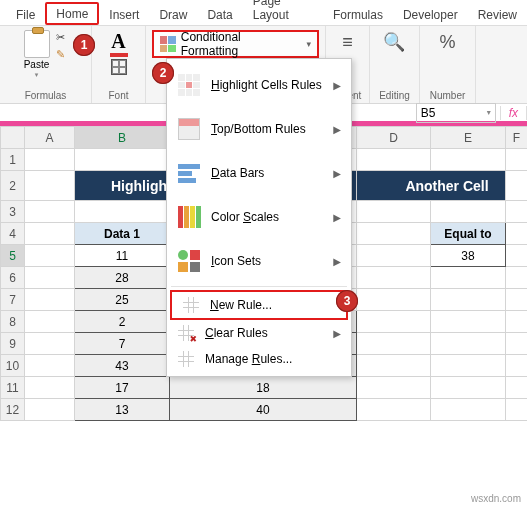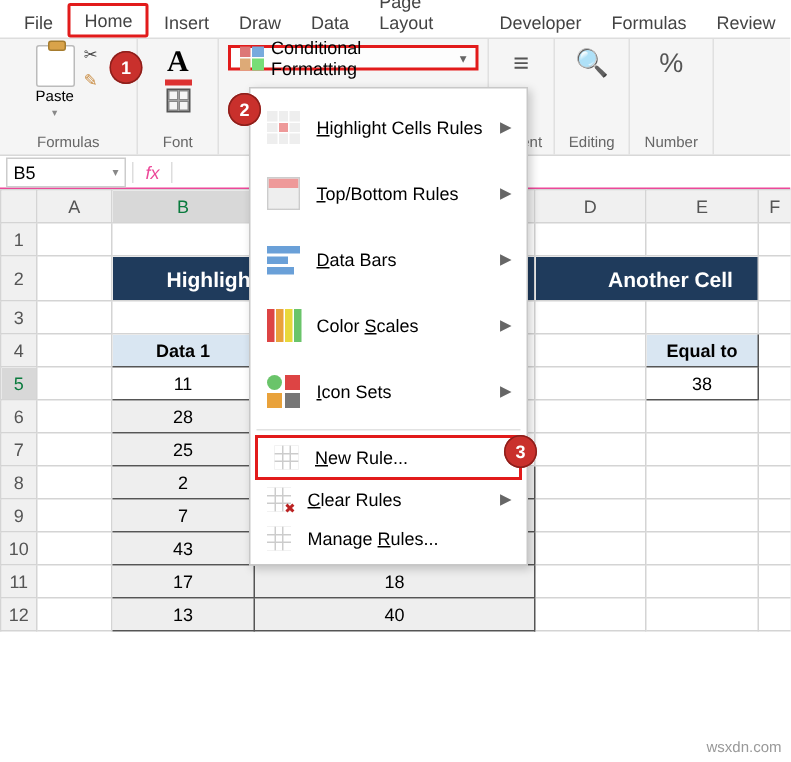--- a/index.html
+++ b/index.html
@@ -23,32 +23,32 @@
   .mini { width: 14px; height: 14px; font-size: 11px; text-align: center; line-height: 14px; }
   .scissors { color: #444; }
   .brush { color: #c8883b; }
 
   .font-col { display: flex; flex-direction: column; gap: 2px; align-items: center; }
   .A-main { font-size: 20px; font-weight: bold; font-family: Georgia, serif; }
   .A-under { width: 18px; height: 4px; background: #d33; }
   .borders { width: 16px; height: 16px; border: 1px solid #555; display: grid; grid-template: 1fr 1fr / 1fr 1fr; }
   .borders div { border: 0.5px solid #888; }
 
-  .cf-btn { display: flex; align-items: center; gap: 5px; height: 17px; padding: 2px 6px; border: 2px solid #e21b1b; background: #fdfdfd; }
+  .cf-btn { display: flex; align-items: center; gap: 5px; height: 28px; padding: 2px 6px; border: 2px solid #e21b1b; background: #fdfdfd; }
   .cf-ico { width: 16px; height: 16px; display: grid; grid-template: 1fr 1fr / 1fr 1fr; gap: 1px; }
   .cf-ico span:nth-child(1){background:#d77;} .cf-ico span:nth-child(2){background:#7ad;} .cf-ico span:nth-child(3){background:#da7;} .cf-ico span:nth-child(4){background:#7d7;}
   .cf-btn .caret { font-size: 9px; color: #666; margin-left: 2px; }
 
   .ribbon-ico { width: 24px; height: 24px; display: flex; align-items: center; justify-content: center; font-size: 18px; color: #555; }
 
   
   .callout { position: absolute; width: 22px; height: 22px; border-radius: 50%; background: #c9302c; color: #fff; font-weight: bold; display: flex; align-items: center; justify-content: center; font-size: 12px; z-index: 50; box-shadow: 0 0 0 1px #8b1f1b inset; }
 
   
-  .fbar { display: flex; height: 22px; border-bottom: 1px solid #ec4899; align-items: center; }
+  .fbar { display: flex; height: 22px; border-bottom: 5px solid #ec4899; align-items: center; justify-content: flex-end; }
   .namebox { width: 80px; height: 20px; border: 1px solid #ccc; padding: 1px 4px; font-size: 12px; display: flex; align-items: center; justify-content: space-between; margin: 0 4px; }
   .namebox .dd { font-size: 8px; color: #888; }
   .fx { font-style: italic; color: #ec4899; padding: 0 8px; border-left: 1px solid #ddd; border-right: 1px solid #ddd; }
 
   
   .grid-wrap { position: relative; }
   table.sheet { border-collapse: collapse; table-layout: fixed; width: 527px; }
   .sheet th, .sheet td { border: 1px solid #d4d4d4; height: 22px; font-size: 12px; padding: 0 4px; overflow: hidden; }
   .sheet thead th { background: #f0f0f0; text-align: center; font-weight: normal; color: #555; }
   .sheet tbody th { background: #f0f0f0; text-align: center; font-weight: normal; color: #555; width: 24px; }
@@ -91,22 +91,22 @@
 </head>
 <body>
 
 <div class="tabs">
   <div class="tab">File</div>
   <div class="tab home">Home</div>
   <div class="tab">Insert</div>
   <div class="tab">Draw</div>
   <div class="tab">Data</div>
   <div class="tab">Page Layout</div>
+  <div class="tab">Formulas</div>
   <div class="tab">Developer</div>
-  <div class="tab">Formulas</div>
   <div class="tab">Review</div>
 </div>
 <div class="callout" style="left:73px; top:34px;">1</div>
 
 <div class="ribbon">
   <div class="group" style="width:92px;">
     <div style="display:flex; align-items:flex-start;">
       <div class="btn-stack">
         <span class="icon paste-ico"></span>
         <span style="font-size:10px;">Paste</span>

